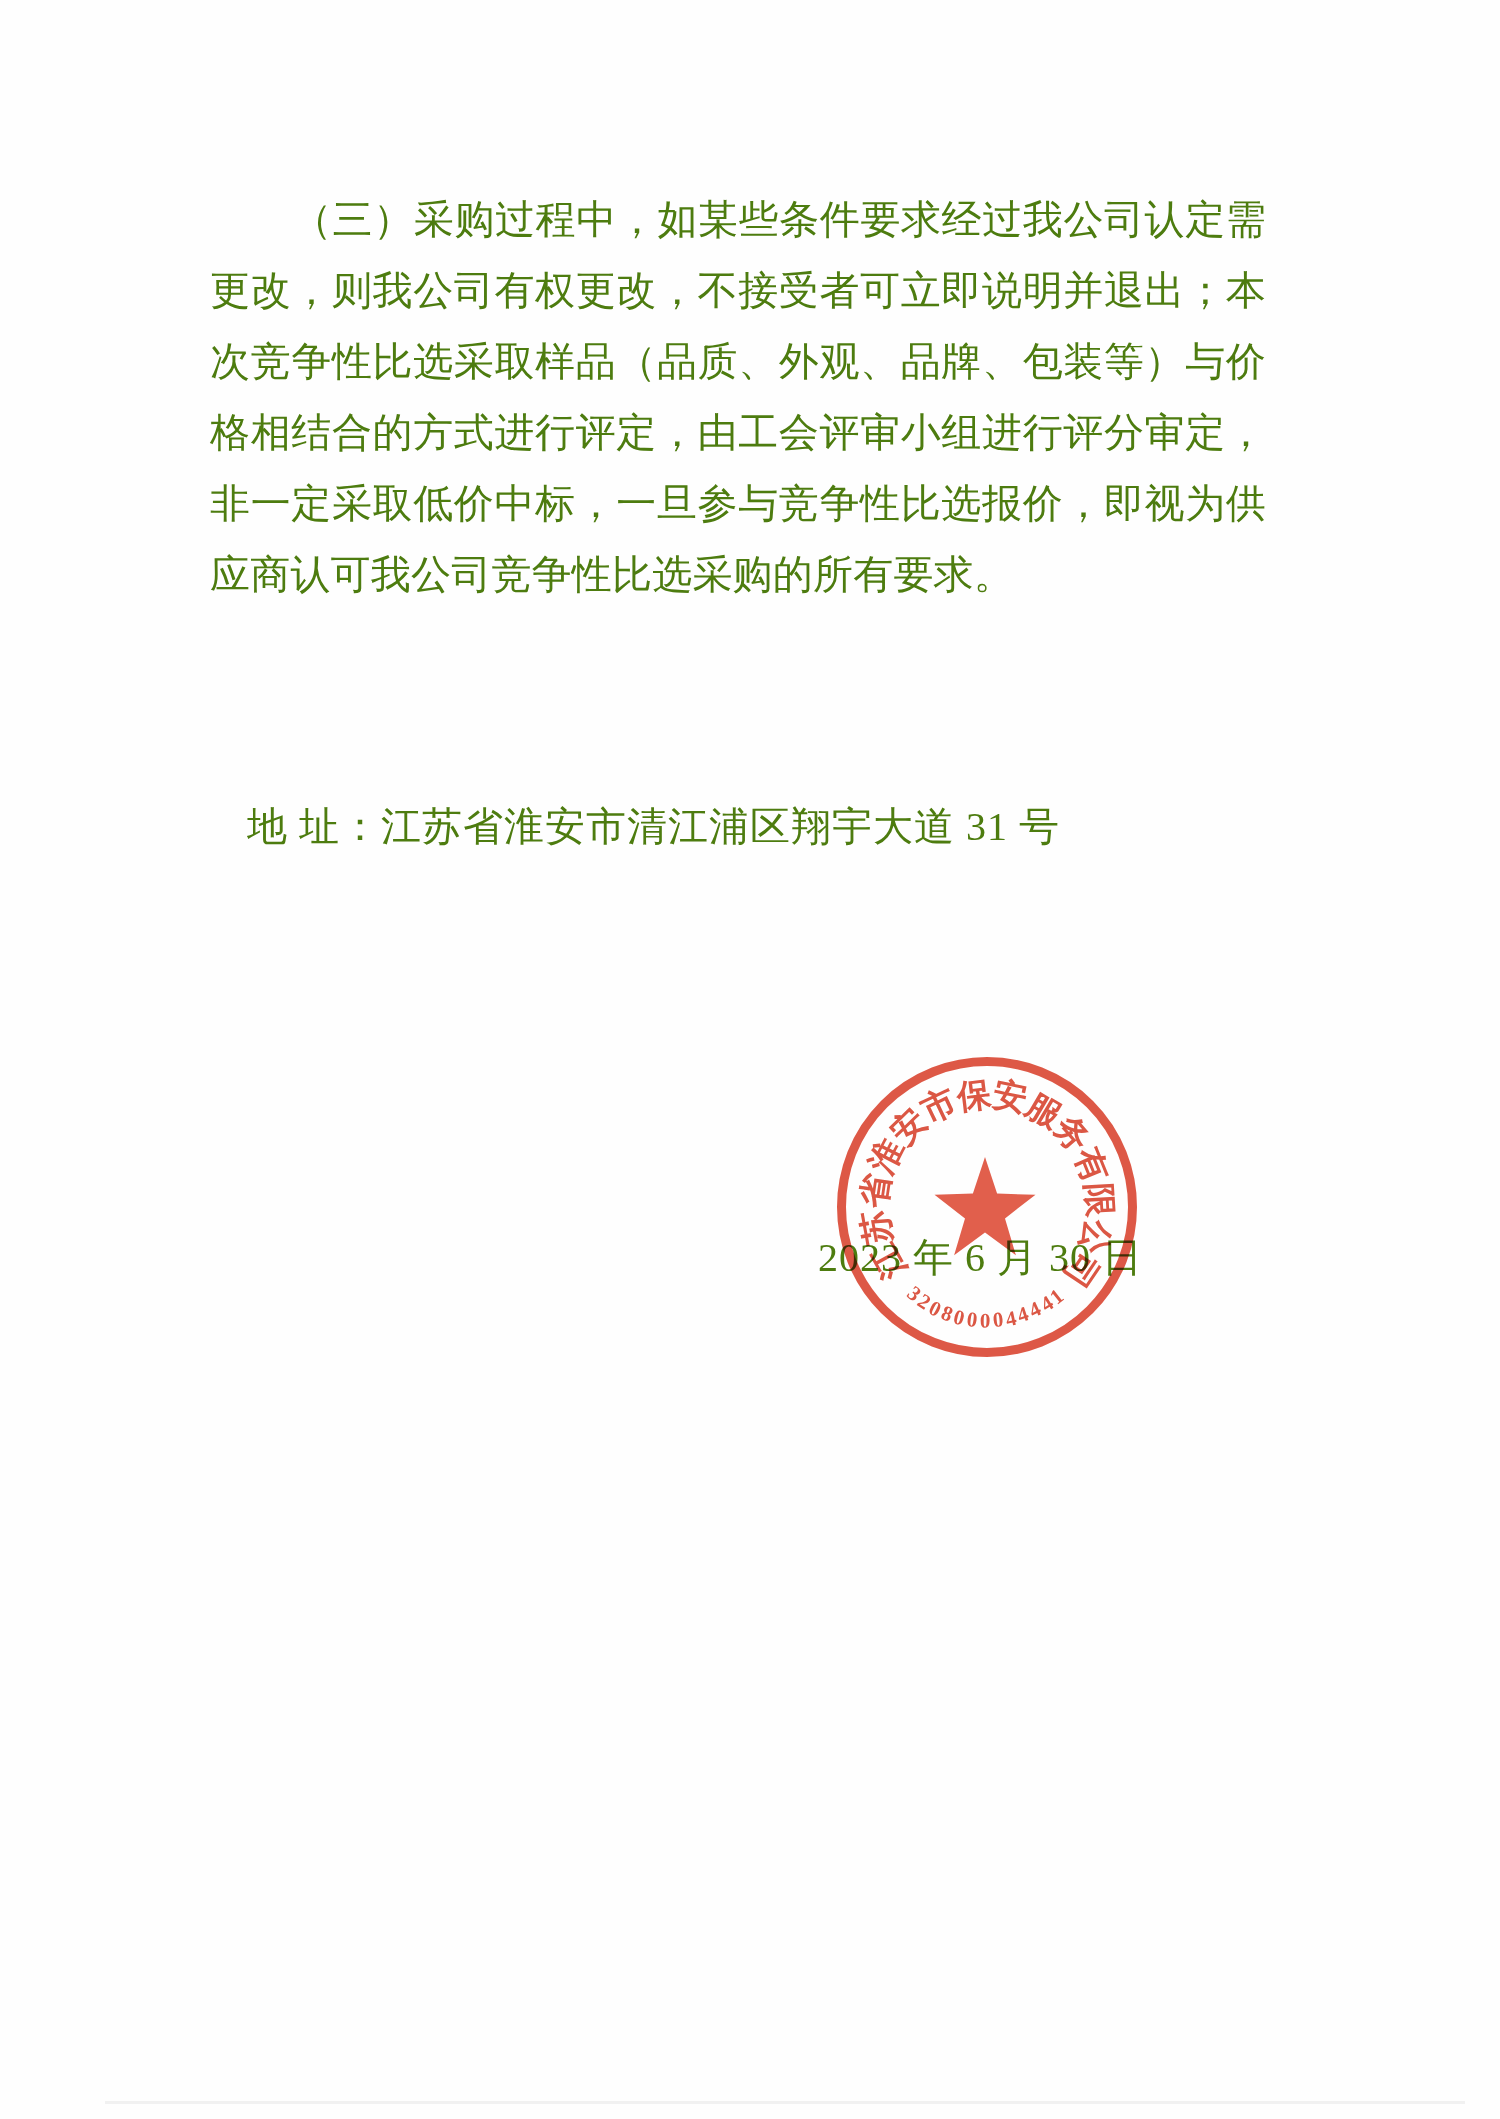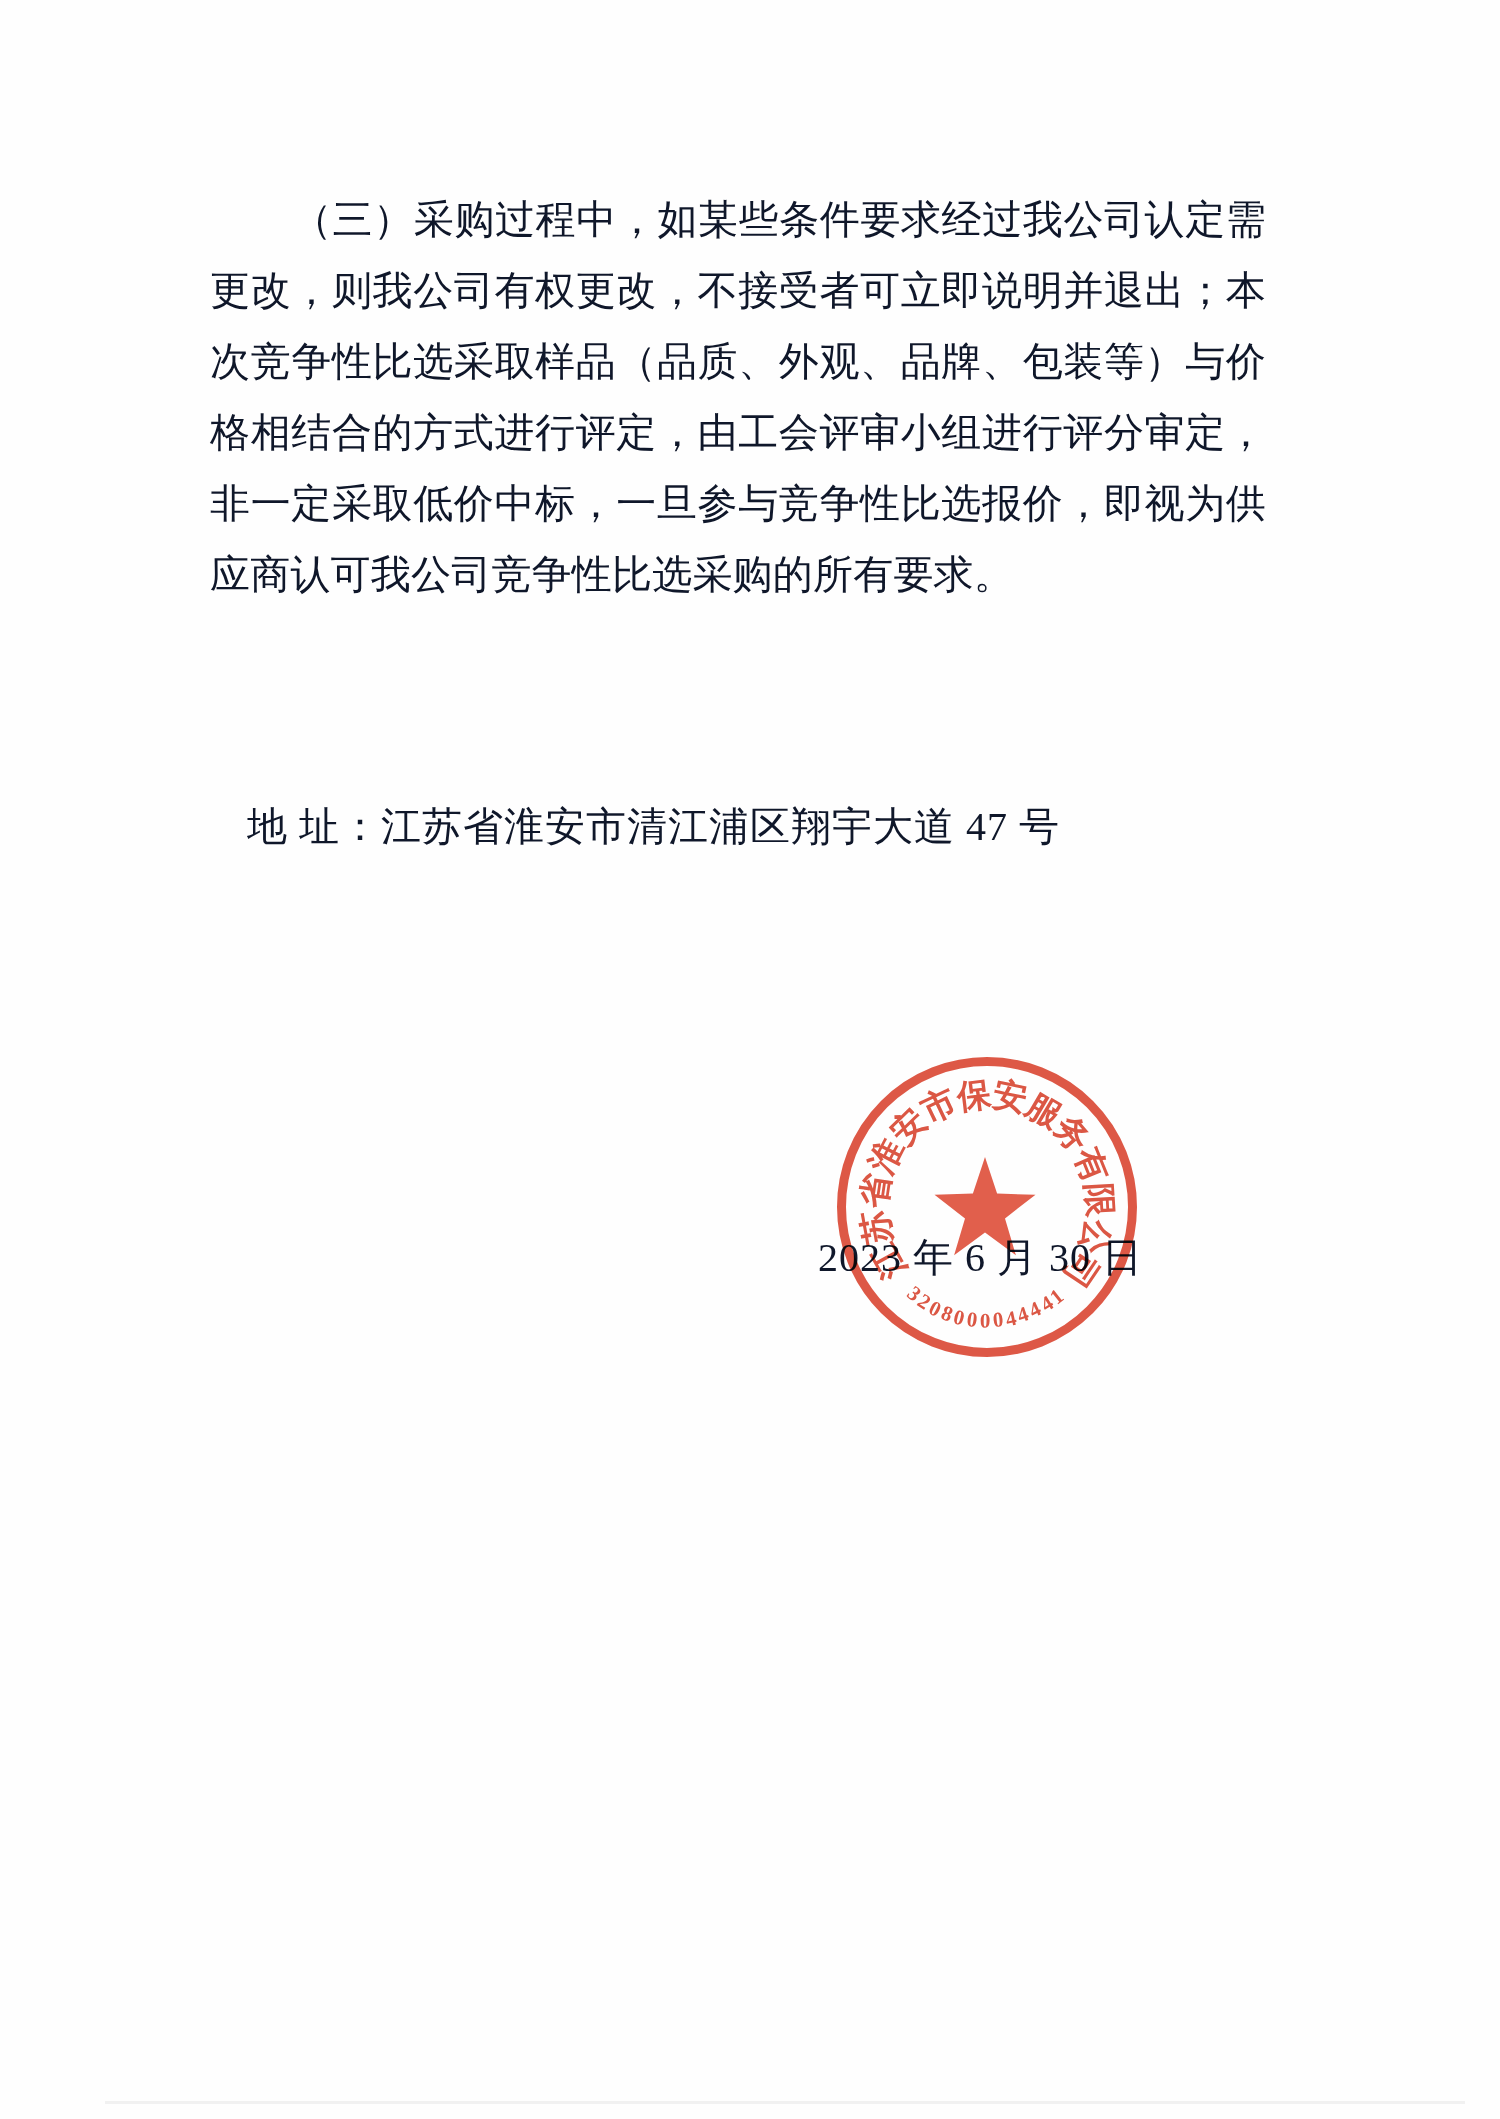--- a/index.html
+++ b/index.html
@@ -8,21 +8,21 @@
     width:1500px;height:2119px;
     background:#fefefe;
     overflow:hidden;
     font-family:"Liberation Serif","DejaVu Serif",serif;
     color:#2d2d2d;
   }
   .txt{
     position:absolute;
     font-size:40px;
     line-height:71px;
-    color:#0f172a;
+    color:#4d7c0f;
     white-space:pre;
   }
   #paragraph{
     left:210px;top:184px;width:1056px;
     text-align:justify;
     text-indent:82px;
     letter-spacing:0.2px;
     white-space:normal;
     text-justify:inter-character;
   }
@@ -78,21 +78,21 @@
 </style>
 </head>
 <body>
 
 <div id="page">
 
   <div id="paragraph" class="txt">（三）采购过程中，如某些条件要求经过我公司认定需更改，则我公司有权更改，不接受者可立即说明并退出；本次竞争性比选采取样品（品质、外观、品牌、包装等）与价格相结合的方式进行评定，由工会评审小组进行评分审定，非一定采取低价中标，一旦参与竞争性比选报价，即视为供应商认可我公司竞争性比选采购的所有要求。</div>
 
 
 
-  <div id="contact-address" class="txt">地 址：江苏省淮安市清江浦区翔宇大道 47 号</div>
+  <div id="contact-address" class="txt">地 址：江苏省淮安市清江浦区翔宇大道 31 号</div>
 
 
 
   <div id="signature-date" class="txt">2023 年 6 月 30 日</div>
 
   <div id="stamp">
     <div id="stamp-ring"></div>
     <svg width="300" height="300" viewBox="0 0 300 300">
       <polygon id="stamp-star" points="148,100 160.1,136.6 198.5,137.7 168.0,161.4 178.9,198.3 148,175.5 117.1,198.3 128.0,161.4 97.5,137.7 135.9,136.6" fill="#e0513d"></polygon>
     </svg>

